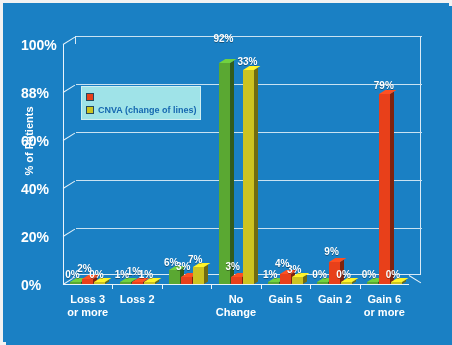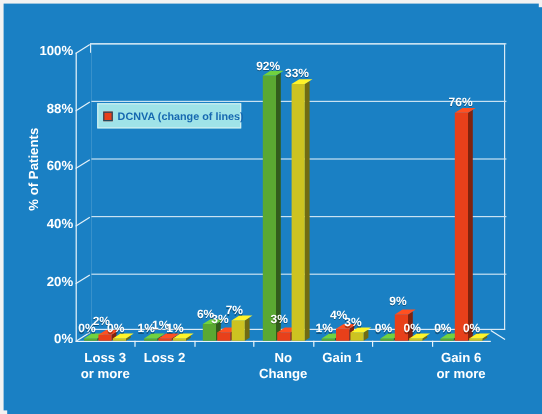--- a/index.html
+++ b/index.html
@@ -33,23 +33,22 @@
     font-weight:bold;
     letter-spacing:0px;
     white-space:nowrap;
   }
 
   
   .ytick{
     position:absolute;
     right:0;
     width:40px;
-    text-align:right;
     color:#ffffff;
-    font-size:11px;
+    font-size:14px;
     font-weight:bold;
     white-space:nowrap;
   }
   #yticks{position:absolute;left:14px;top:0;width:44px;height:345px;}
 
   
   #backwall{
     position:absolute;
     left:72px; top:33px;
     width:346px; height:239px;
@@ -266,21 +265,21 @@
         <div class="face" style="background: rgb(205, 195, 33);"></div>
         <div class="top" style="background: rgb(255, 244, 41); top: -4px;"></div>
       </div>
       <div class="val" style="left: 185.071px; top: 251.2px;">7%</div>
       <div class="xtickmark" style="left: 208.286px;"></div>
       <div class="bar" style="left: 215.5px; top: 60.2px; height: 220.8px; bottom: auto;">
         <div class="side" style="background: rgb(50, 92, 28);"></div>
         <div class="face" style="background: rgb(90, 168, 50);"></div>
         <div class="top" style="background: rgb(113, 210, 63); top: -4px;"></div>
       </div>
-      <div class="val" style="left: 210.5px; top: 47px;">92%</div>
+      <div class="val" style="left: 210.5px; top: 30px;">92%</div>
       <div class="bar" style="left: 227.5px; top: 273.8px; height: 7.2px; bottom: auto;">
         <div class="side" style="background: rgb(128, 35, 14);"></div>
         <div class="face" style="background: rgb(232, 64, 26);"></div>
         <div class="top" style="background: rgb(255, 80, 33); top: -4px;"></div>
       </div>
       <div class="val" style="left: 222.5px; top: 257.8px;">3%</div>
       <div class="bar" style="left: 239.5px; top: 67.4px; height: 213.6px; bottom: auto;">
         <div class="side" style="background: rgb(113, 107, 18);"></div>
         <div class="face" style="background: rgb(205, 195, 33);"></div>
         <div class="top" style="background: rgb(255, 244, 41); top: -4px;"></div>
@@ -300,62 +299,66 @@
         <div class="face" style="background: rgb(232, 64, 26);"></div>
         <div class="top" style="background: rgb(255, 80, 33); top: -4px;"></div>
       </div>
       <div class="val" style="left: 271.929px; top: 255.4px;">4%</div>
       <div class="bar" style="left: 288.929px; top: 273.8px; height: 7.2px; bottom: auto;">
         <div class="side" style="background: rgb(113, 107, 18);"></div>
         <div class="face" style="background: rgb(205, 195, 33);"></div>
         <div class="top" style="background: rgb(255, 244, 41); top: -4px;"></div>
       </div>
       <div class="val" style="left: 283.929px; top: 260.8px;">3%</div>
-      <div class="xcat" style="left: 250.429px; top: 290px; width: 64px;">Gain 1</div>
+      <div class="xcat" style="left: 250.429px; top: 290px; width: 64px;">Gain 5</div>
       <div class="xtickmark" style="left: 307.143px;"></div>
       <div class="bar" style="left: 314.357px; top: 279px; height: 2px; bottom: auto;">
         <div class="side" style="background: rgb(50, 92, 28);"></div>
         <div class="face" style="background: rgb(90, 168, 50);"></div>
         <div class="top" style="background: rgb(113, 210, 63); top: -4px;"></div>
       </div>
       <div class="val" style="left: 309.357px; top: 266px;">0%</div>
       <div class="bar" style="left: 326.357px; top: 259.4px; height: 21.6px; bottom: auto;">
         <div class="side" style="background: rgb(128, 35, 14);"></div>
         <div class="face" style="background: rgb(232, 64, 26);"></div>
         <div class="top" style="background: rgb(255, 80, 33); top: -4px;"></div>
       </div>
       <div class="val" style="left: 321.357px; top: 243.4px;">9%</div>
       <div class="bar" style="left: 338.357px; top: 279px; height: 2px; bottom: auto;">
         <div class="side" style="background: rgb(113, 107, 18);"></div>
         <div class="face" style="background: rgb(205, 195, 33);"></div>
         <div class="top" style="background: rgb(255, 244, 41); top: -4px;"></div>
       </div>
       <div class="val" style="left: 333.357px; top: 266px;">0%</div>
+      <div class="xcat" style="left: 299.857px; top: 290px; width: 64px;">Gain 2</div>
       <div class="xtickmark" style="left: 356.571px;"></div>
       <div class="bar" style="left: 363.786px; top: 279px; height: 2px; bottom: auto;">
         <div class="side" style="background: rgb(50, 92, 28);"></div>
         <div class="face" style="background: rgb(90, 168, 50);"></div>
         <div class="top" style="background: rgb(113, 210, 63); top: -4px;"></div>
       </div>
       <div class="val" style="left: 358.786px; top: 266px;">0%</div>
       <div class="bar" style="left: 375.786px; top: 91.4px; height: 189.6px; bottom: auto;">
         <div class="side" style="background: rgb(128, 35, 14);"></div>
         <div class="face" style="background: rgb(232, 64, 26);"></div>
         <div class="top" style="background: rgb(255, 80, 33); top: -4px;"></div>
       </div>
-      <div class="val" style="left: 370.786px; top: 77.4px;">76%</div>
+      <div class="val" style="left: 370.786px; top: 77.4px;">79%</div>
       <div class="bar" style="left: 387.786px; top: 279px; height: 2px; bottom: auto;">
         <div class="side" style="background: rgb(113, 107, 18);"></div>
         <div class="face" style="background: rgb(205, 195, 33);"></div>
         <div class="top" style="background: rgb(255, 244, 41); top: -4px;"></div>
       </div>
       <div class="val" style="left: 382.786px; top: 266px;">0%</div>
       <div class="xcat" style="left: 349.286px; top: 290px; width: 64px;">Gain 6
 or more</div>
     </div>
 
   <div id="legend">
     <div class="lgrow">
       <span class="lgswatch" style="background: rgb(232, 64, 26);"></span>
-      <span class="lgtext">DCNVA (change of lines)</span>
+    </div>
+    <div class="lgrow">
+      <span class="lgswatch" style="background: rgb(205, 195, 33);"></span>
+      <span class="lgtext">CNVA (change of lines)</span>
     </div>
   </div>
 </div>
 
 </body></html>

